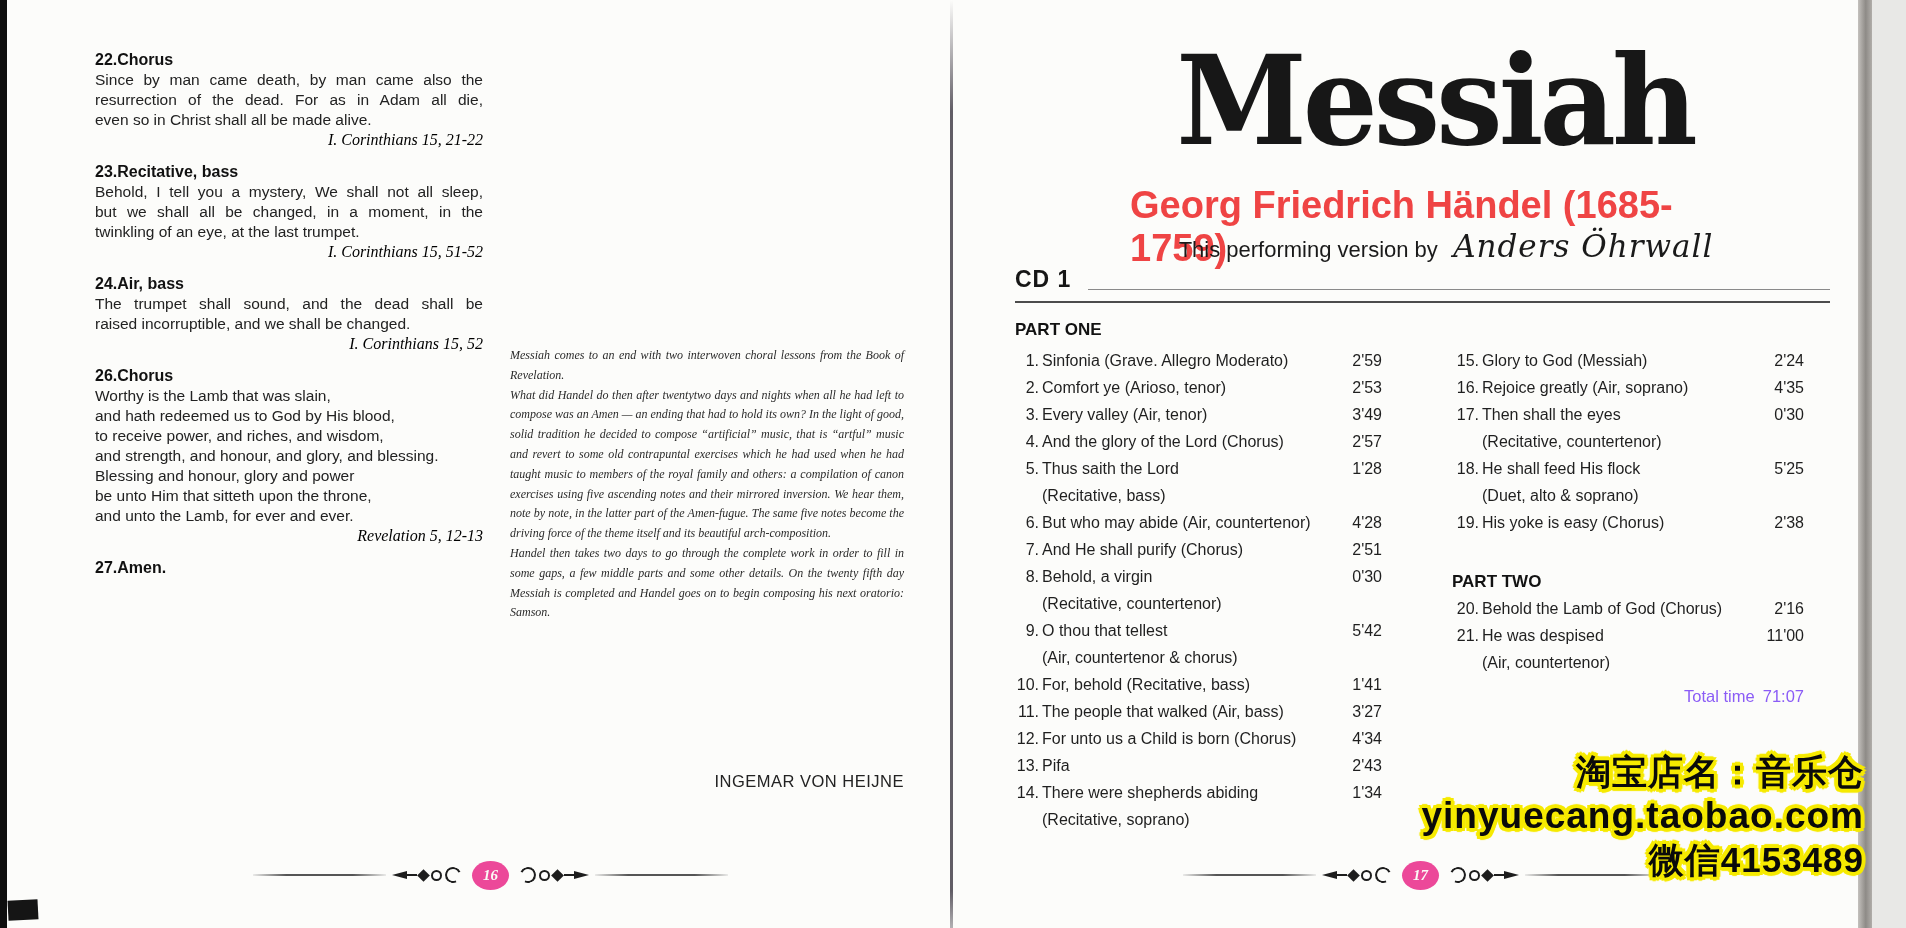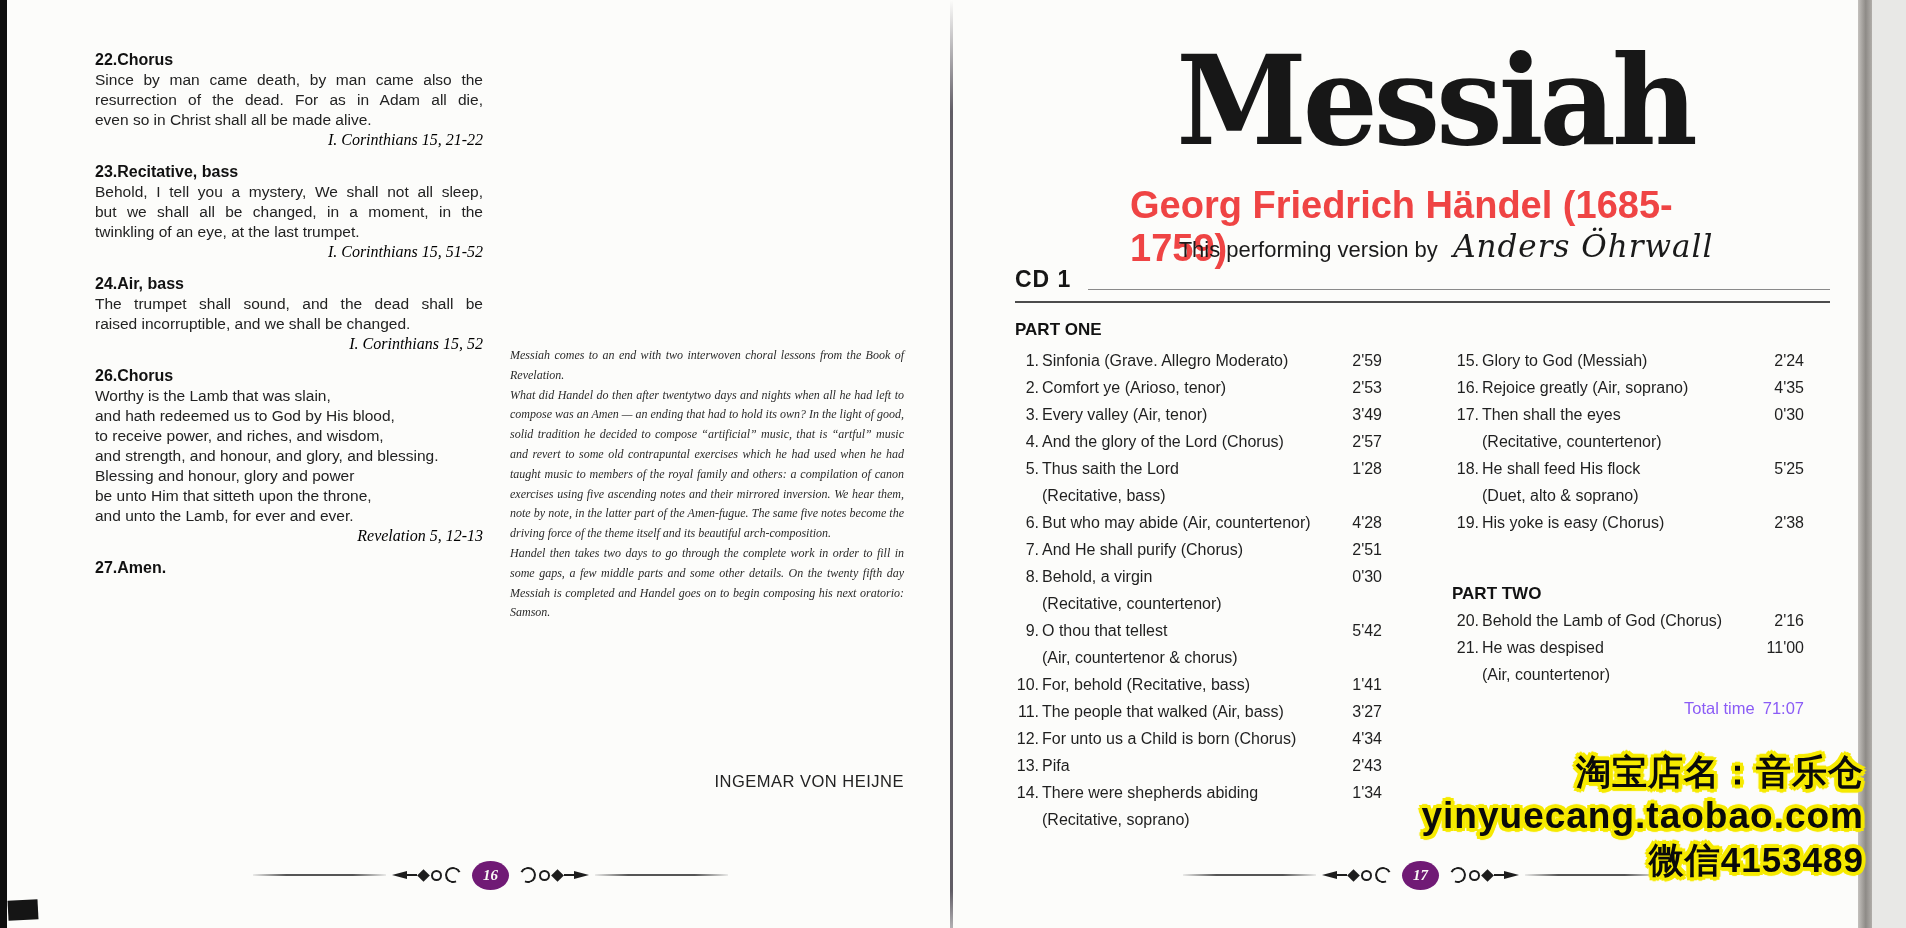--- a/index.html
+++ b/index.html
@@ -44,36 +44,36 @@
 
   .part-label{font-weight:bold;font-size:17px;color:#121212;}
   .part-one{position:absolute;left:1015px;top:320px;}
 
   .tracks-left{position:absolute;left:1012px;top:347px;width:370px;}
   .tracks-right{position:absolute;left:1452px;top:347px;width:352px;}
   .trow{display:flex;font-size:16px;line-height:27px;color:#1f1f1f;}
   .trow .num{flex:none;width:27px;text-align:right;padding-right:3px;}
   .trow .ttl{flex:1;white-space:nowrap;}
   .trow .time{flex:none;padding-left:4px;}
-  .part-two{margin-top:44px;line-height:27px;}
+  .part-two{margin-top:32px;line-height:27px;}
   .total-row{display:flex;justify-content:flex-end;gap:8px;font-size:16.5px;line-height:27px;margin-top:7px;color:#8b5cf6;}
 
   
   .ornament{position:absolute;top:860px;height:30px;display:flex;align-items:center;}
   .orn-line{width:133px;height:2px;background:linear-gradient(90deg,rgba(80,80,80,.1),#555 25%,#555 75%,rgba(80,80,80,.1));}
   .wing{display:flex;align-items:center;margin:0 6px;}
   .tri-l{width:0;height:0;border-top:4px solid transparent;border-bottom:4px solid transparent;border-right:15px solid #1d1d1d;}
   .tri-r{width:0;height:0;border-top:4px solid transparent;border-bottom:4px solid transparent;border-left:15px solid #1d1d1d;}
   .shaft{width:10px;height:2px;background:#1d1d1d;}
   .diamond{width:9px;height:9px;background:#1d1d1d;transform:rotate(45deg);margin:0 2px;}
   .ring{width:7px;height:7px;border:2px solid #1d1d1d;border-radius:50%;background:#fff;margin:0 1px;}
   .curl{width:12px;height:12px;border:2.5px solid #1d1d1d;border-radius:50%;margin:0 2px;}
   .curl.open-r{border-right-color:transparent;transform:rotate(20deg);}
   .curl.open-l{border-left-color:transparent;transform:rotate(-20deg);}
-  .page-oval{width:37px;height:29px;background:#701a75;border-radius:50%;display:flex;align-items:center;justify-content:center;
+  .page-oval{width:37px;height:29px;background:#ec4899;border-radius:50%;display:flex;align-items:center;justify-content:center;
              color:#fbfbf6;font-family:"Liberation Serif",serif;font-style:italic;font-weight:bold;font-size:15px;margin:0 3px;}
 
   
   .watermark{position:absolute;right:8px;top:750px;text-align:right;font-weight:bold;line-height:44px;color:#0a0a0a;}
   .wm-line{font-size:35px;letter-spacing:1px;
      text-shadow:-3px -3px 0 #f6ea00,3px -3px 0 #f6ea00,-3px 3px 0 #f6ea00,3px 3px 0 #f6ea00,
                  -3px 0 0 #f6ea00,3px 0 0 #f6ea00,0 -3px 0 #f6ea00,0 3px 0 #f6ea00,
                  -4px 0 1px #f6ea00,4px 0 1px #f6ea00,0 4px 1px #f6ea00,0 -4px 1px #f6ea00;}
   .wm-line.url{font-size:37px;}
 </style>

